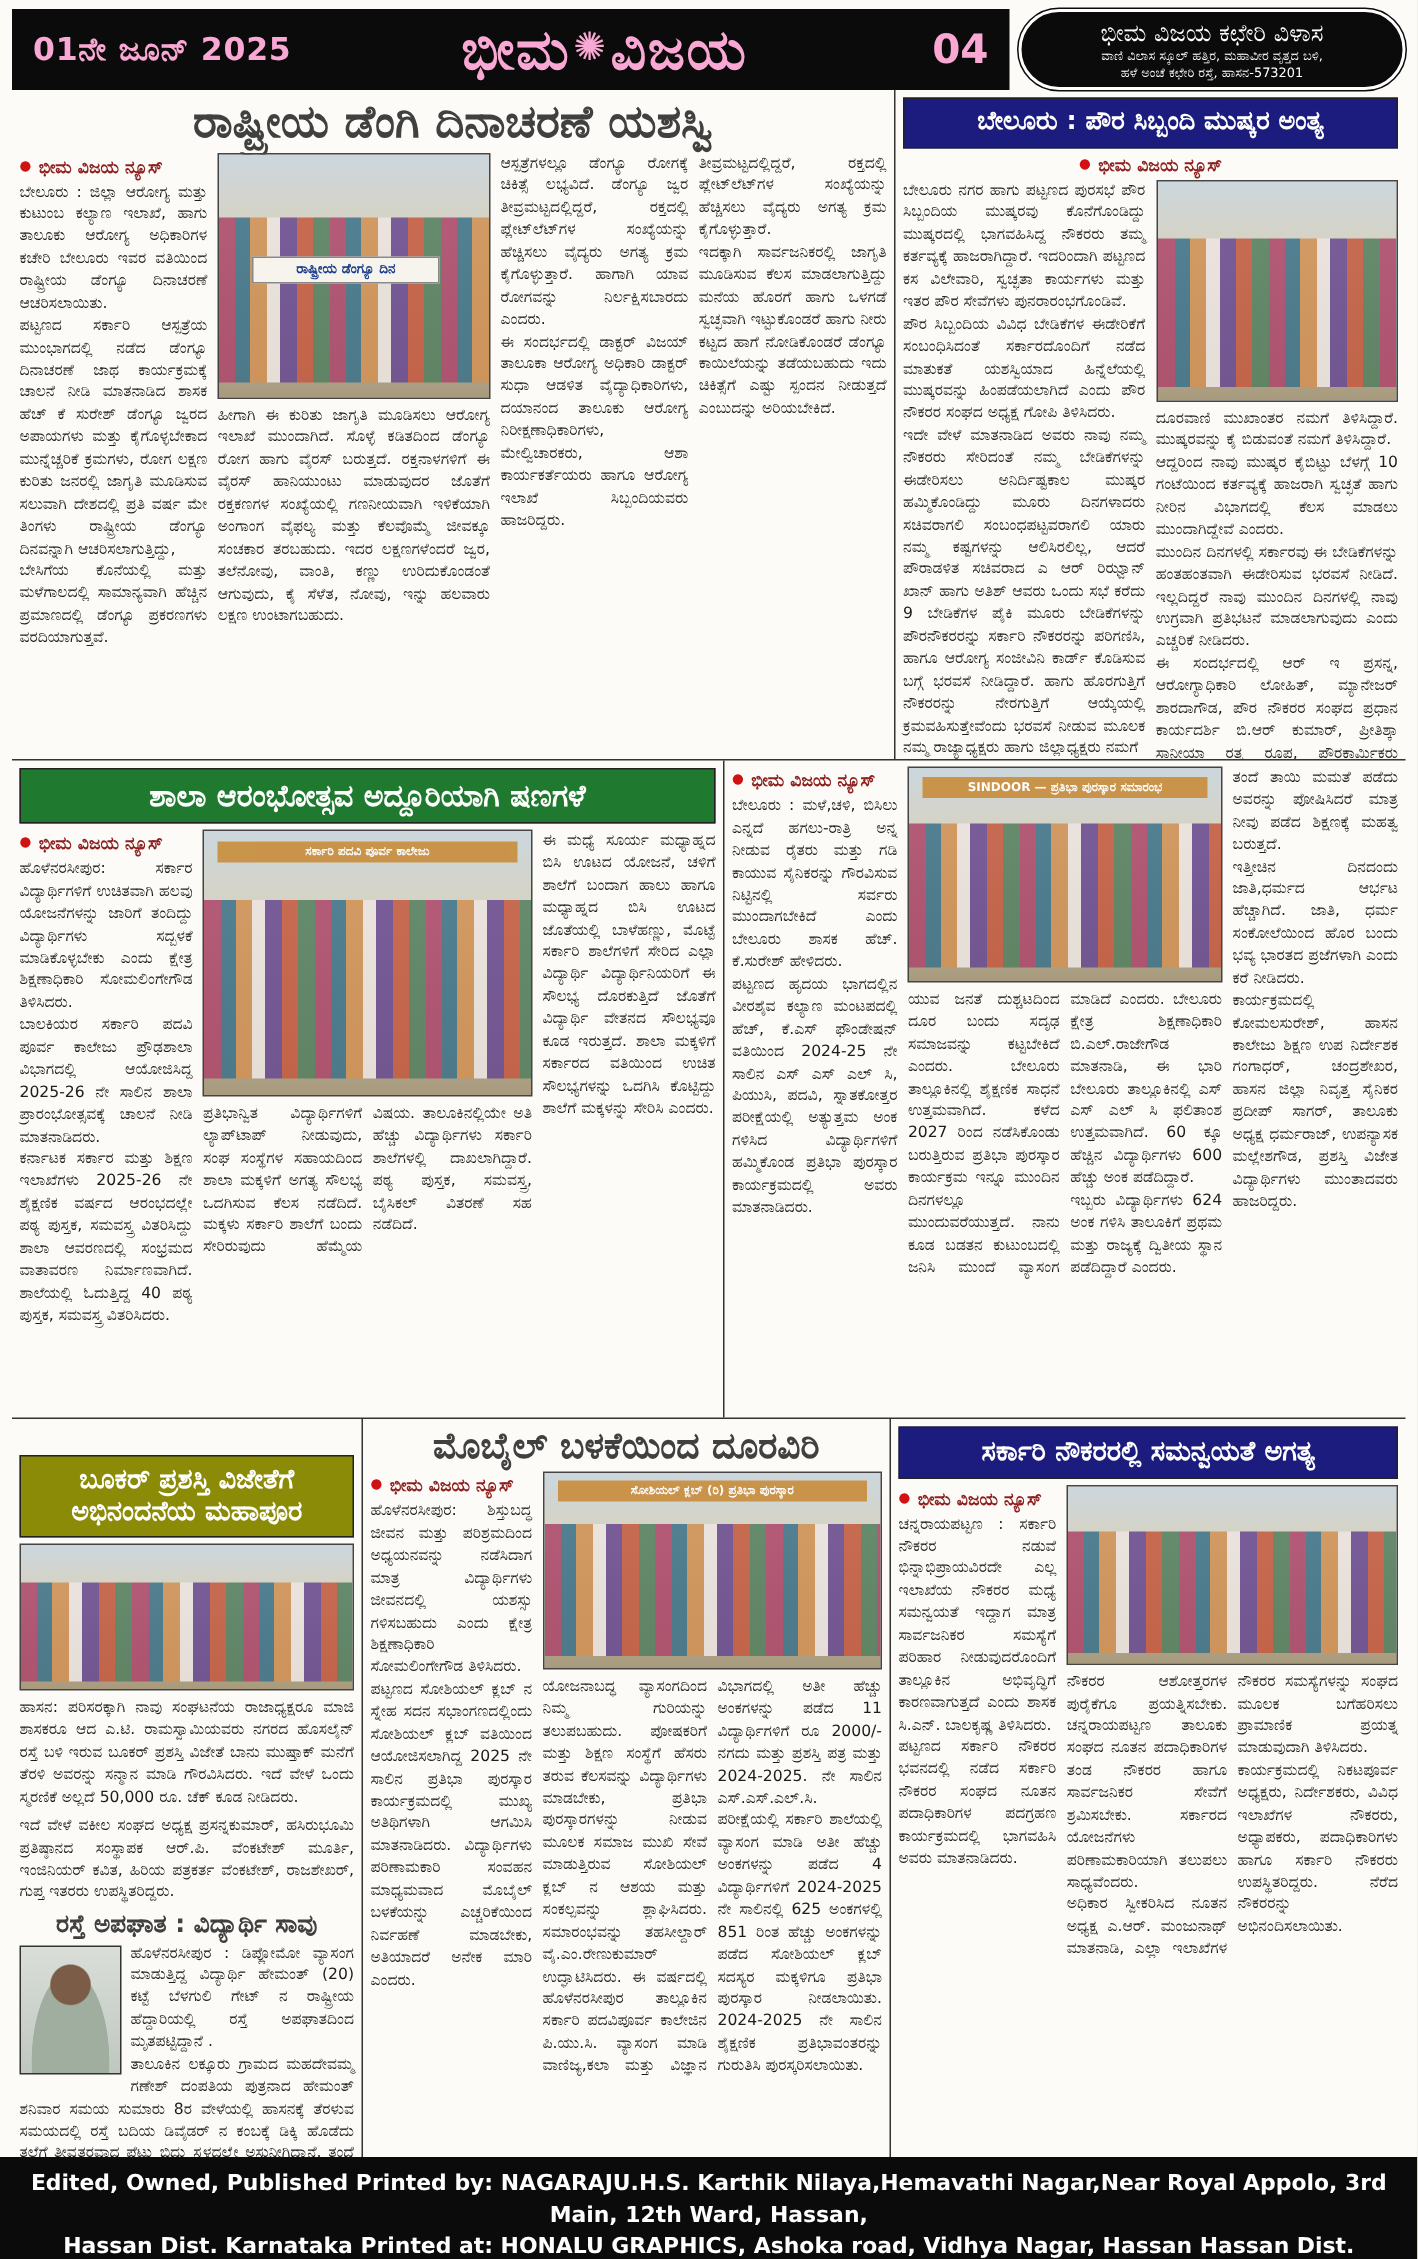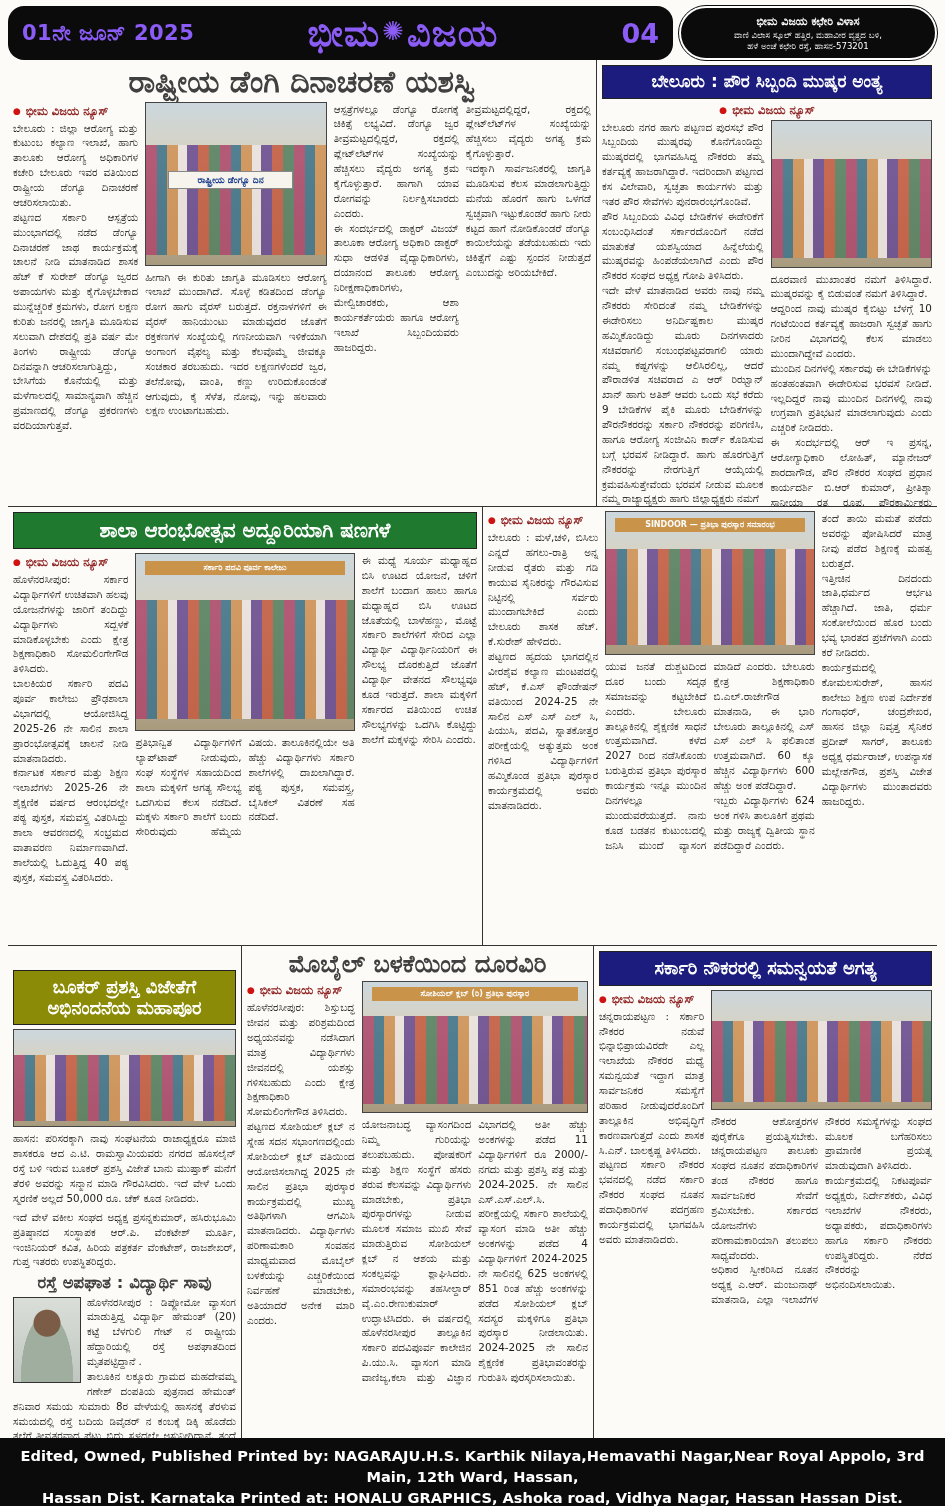--- a/index.html
+++ b/index.html
@@ -3,29 +3,29 @@
 <meta charset="utf-8">
 <style>
   html,body{margin:0;padding:0;background:#e9e7e0;}
   .sheet{width:945px;height:1506px;background:#fcfbf7;margin:0 auto;position:relative;
          font-family:"DejaVu Sans","Liberation Sans",sans-serif;color:#1b1b1b;
          display:flex;flex-direction:column;overflow:hidden;}
   .inner{padding:6px 8px 0 8px;display:flex;flex-direction:column;flex:1;}
 
   
   .masthead{display:flex;align-items:stretch;height:54px;gap:6px;}
-  .mast-bar{flex:1;background:#0b0b0b;color:#8b5cf6;display:flex;align-items:center;padding:0 14px;border-radius:16px;}
+  .mast-bar{flex:1;background:#0b0b0b;color:#f9a8d4;display:flex;align-items:center;padding:0 14px;}
   .mast-date{font-size:21px;font-weight:bold;letter-spacing:.5px;white-space:nowrap;}
   .mast-logo{flex:1;text-align:center;font-size:37px;font-weight:bold;letter-spacing:1px;line-height:1;}
   .mast-logo .star{font-size:26px;vertical-align:6px;padding:0 2px;}
   .mast-page{font-size:27px;font-weight:bold;margin-left:10px;}
   .mast-oval{width:238px;background:#0b0b0b;color:#fff;border-radius:30px;border:2px solid #fff;
              outline:1px solid #0b0b0b;display:flex;flex-direction:column;justify-content:center;
              align-items:center;text-align:center;padding:2px 8px;}
-  .mast-oval .t{font-size:11px;font-weight:bold;margin-bottom:2px;}
+  .mast-oval .t{font-size:16px;font-weight:normal;margin-bottom:2px;}
   .mast-oval .a{font-size:8.6px;line-height:1.25;}
 
   
   .row{display:flex;border-bottom:1.5px solid #333;}
   .row:last-of-type{border-bottom:none;}
   .article{padding:4px 5px 2px 5px;overflow:hidden;box-sizing:border-box;}
   .article + .article{border-left:1.5px solid #333;}
   .hl-red{color:#404040;font-weight:bold;text-align:center;margin:2px 0 4px 0;line-height:1.05;}
   .bar-hl{color:#fff;font-weight:bold;text-align:center;border:1.5px solid #222;
           padding:6px 4px;margin:1px 0 4px 0;line-height:1.15;}

